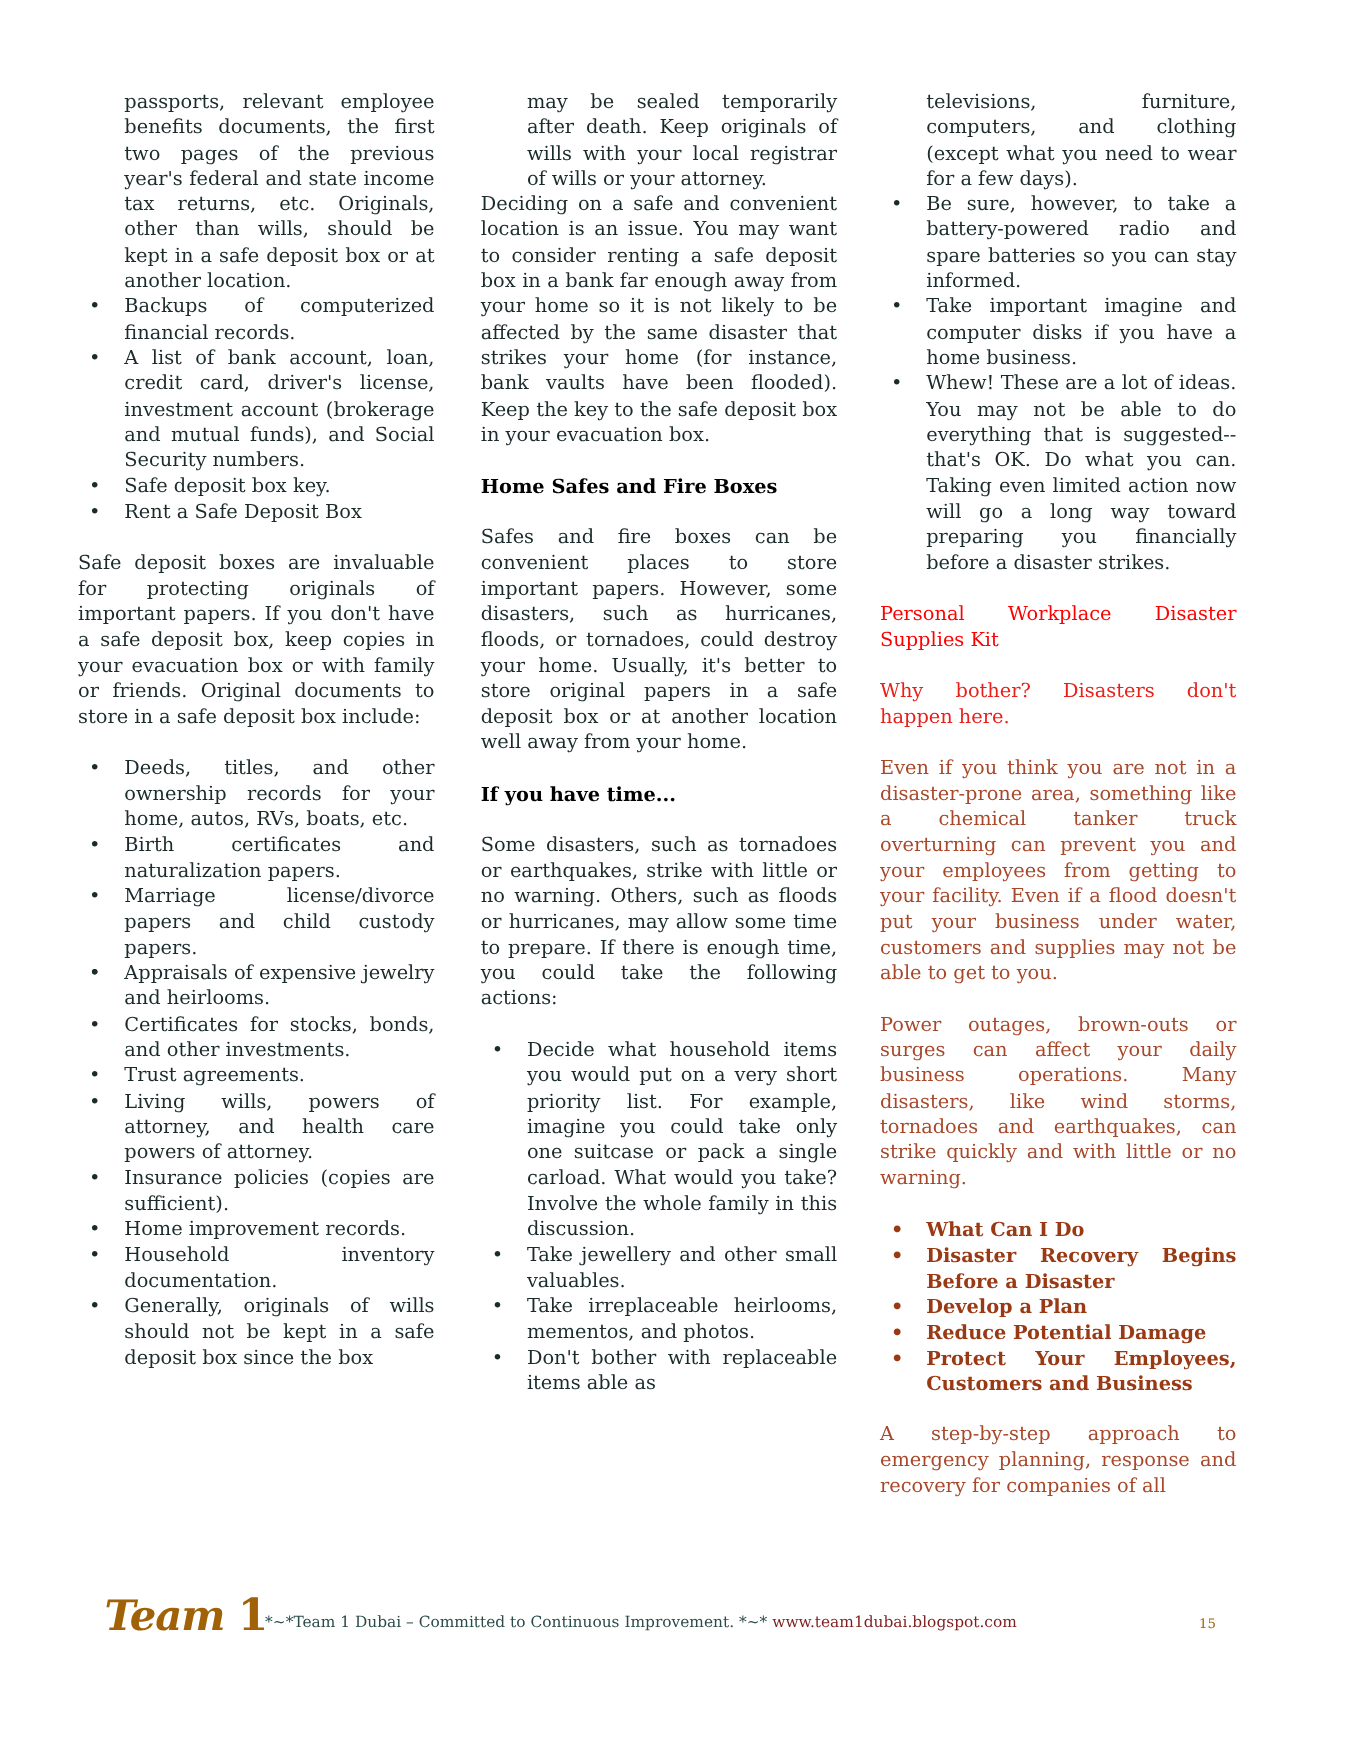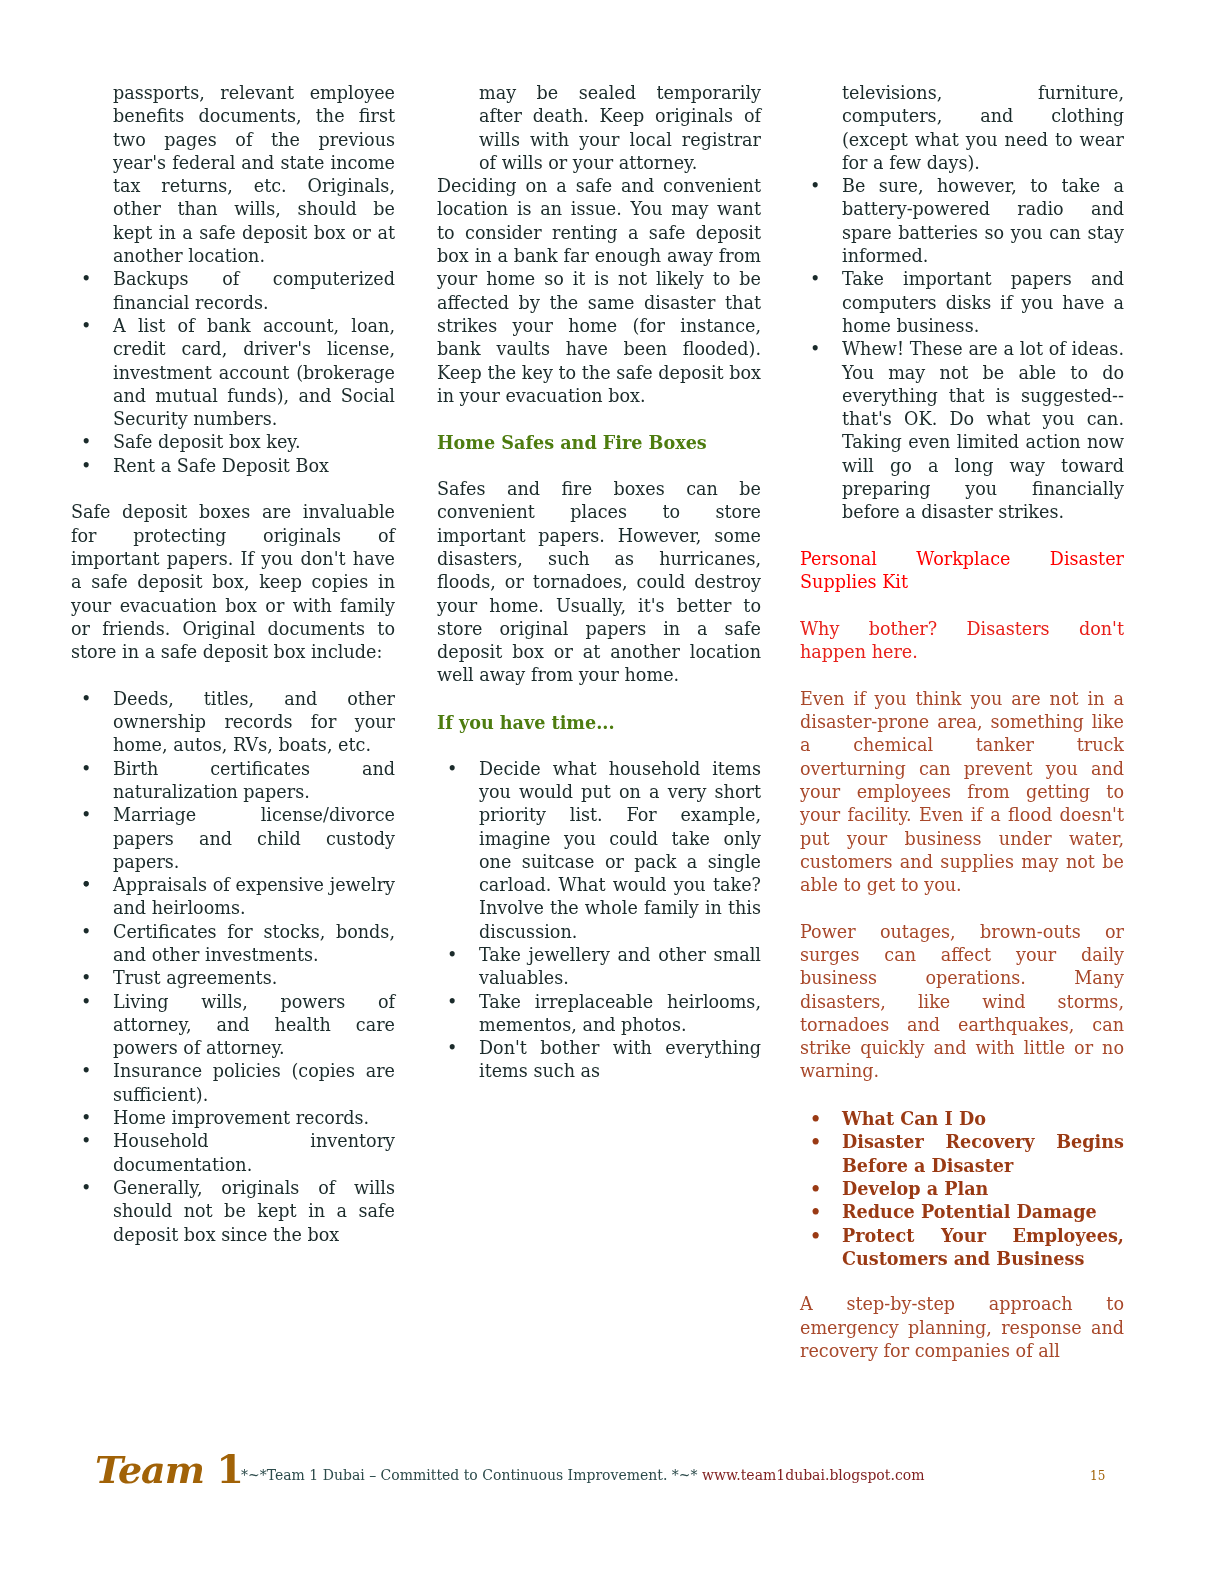--- a/index.html
+++ b/index.html
@@ -8,21 +8,21 @@
   .col { position: absolute; top: 82px; width: 324px; font-size: 17.6px; line-height: 23.3px; }
   .col1 { left: 71px; }
   .col2 { left: 437px; }
   .col3 { left: 800px; }
   p { margin: 0 0 23.3px 0; text-align: justify; }
   .cont { padding-left: 42px; margin: 0; text-align: justify; }
   ul.blist { list-style: none; margin: 0 0 23.3px 0; padding: 0; }
   ul.blist li { position: relative; padding-left: 42px; text-align: justify; }
   ul.blist li .bullet { position: absolute; left: 10px; top: 0; }
   ul.blist.tight { margin-bottom: 0; }
-  h3 { font-size: 17.6px; line-height: 23.3px; margin: 0 0 23.3px 0; font-weight: bold; color: #4d7c0f; }
+  h3 { font-size: 17.6px; line-height: 23.3px; margin: 0 0 23.3px 0; font-weight: bold; color: #000000; }
   .red-head { color: #ff0000; font-weight: normal; text-align: justify; margin: 0 0 23.3px 0; line-height: 23.3px; }
   .red-sub { color: #e8201a; text-align: justify; }
   .brown { color: #a8482a; }
   ul.brown-list li { color: #9a3a14; font-weight: bold; }
   .footer { position: absolute; top: 1445px; left: 95px; width: 1040px; height: 50px; }
   .logo { position: absolute; left: 0; top: 0; font-family: "DejaVu Serif", serif; font-style: italic;
           font-size: 38px; color: #a16207; font-weight: bold; letter-spacing: -1px; text-align: right; }
   .logo .num { font-style: normal; font-size: 40px; }
   .tagline { position: absolute; left: 146px; top: 22px; font-size: 14px; color: #2b4a4a; white-space: nowrap; }
   .tagline .url { color: #7f1d1d; }
@@ -55,33 +55,34 @@
     <li><span class="bullet">•</span><span>Generally, originals of wills should not be kept in a safe deposit box since the box</span></li>
   </ul>
 </div>
 
 <div class="col col2">
   <p class="cont">may be sealed temporarily after death. Keep originals of wills with your local registrar of wills or your attorney.</p>
   <p>Deciding on a safe and convenient location is an issue. You may want to consider renting a safe deposit box in a bank far enough away from your home so it is not likely to be affected by the same disaster that strikes your home (for instance, bank vaults have been flooded). Keep the key to the safe deposit box in your evacuation box.</p>
   <h3>Home Safes and Fire Boxes</h3>
   <p>Safes and fire boxes can be convenient places to store important papers. However, some disasters, such as hurricanes, floods, or tornadoes, could destroy your home. Usually, it's better to store original papers in a safe deposit box or at another location well away from your home.</p>
   <h3>If you have time...</h3>
+  <p>Some disasters, such as tornadoes or earthquakes, strike with little or no warning. Others, such as floods or hurricanes, may allow some time to prepare. If there is enough time, you could take the following actions:</p>
   <ul class="blist tight">
     <li><span class="bullet">•</span><span>Decide what household items you would put on a very short priority list. For example, imagine you could take only one suitcase or pack a single carload. What would you take? Involve the whole family in this discussion.</span></li>
     <li><span class="bullet">•</span><span>Take jewellery and other small valuables.</span></li>
     <li><span class="bullet">•</span><span>Take irreplaceable heirlooms, mementos, and photos.</span></li>
-    <li><span class="bullet">•</span><span>Don't bother with everything items such as</span></li>
+    <li><span class="bullet">•</span><span>Don't bother with replaceable items able as</span></li>
   </ul>
 </div>
 
 <div class="col col3">
   <p class="cont" style="margin:0;">televisions, furniture, computers, and clothing (except what you need to wear for a few days).</p>
   <ul class="blist">
     <li><span class="bullet">•</span><span>Be sure, however, to take a battery-powered radio and spare batteries so you can stay informed.</span></li>
-    <li><span class="bullet">•</span><span>Take important papers and computers disks if you have a home business.</span></li>
+    <li><span class="bullet">•</span><span>Take important imagine and computer disks if you have a home business.</span></li>
     <li><span class="bullet">•</span><span>Whew! These are a lot of ideas. You may not be able to do everything that is suggested--that's OK. Do what you can. Taking even limited action now will go a long way toward preparing you financially before a disaster strikes.</span></li>
   </ul>
   <div class="red-head">Personal Workplace Disaster Supplies Kit</div>
   <p class="red-sub">Why bother? Disasters don't happen here.</p>
   <p class="brown">Even if you think you are not in a disaster-prone area, something like a chemical tanker truck overturning can prevent you and your employees from getting to your facility. Even if a flood doesn't put your business under water, customers and supplies may not be able to get to you.</p>
   <p class="brown">Power outages, brown-outs or surges can affect your daily business operations. Many disasters, like wind storms, tornadoes and earthquakes, can strike quickly and with little or no warning.</p>
   <ul class="blist brown-list">
     <li><span class="bullet">•</span><span>What Can I Do</span></li>
     <li><span class="bullet">•</span><span>Disaster Recovery Begins Before a Disaster</span></li>
     <li><span class="bullet">•</span><span>Develop a Plan</span></li>

